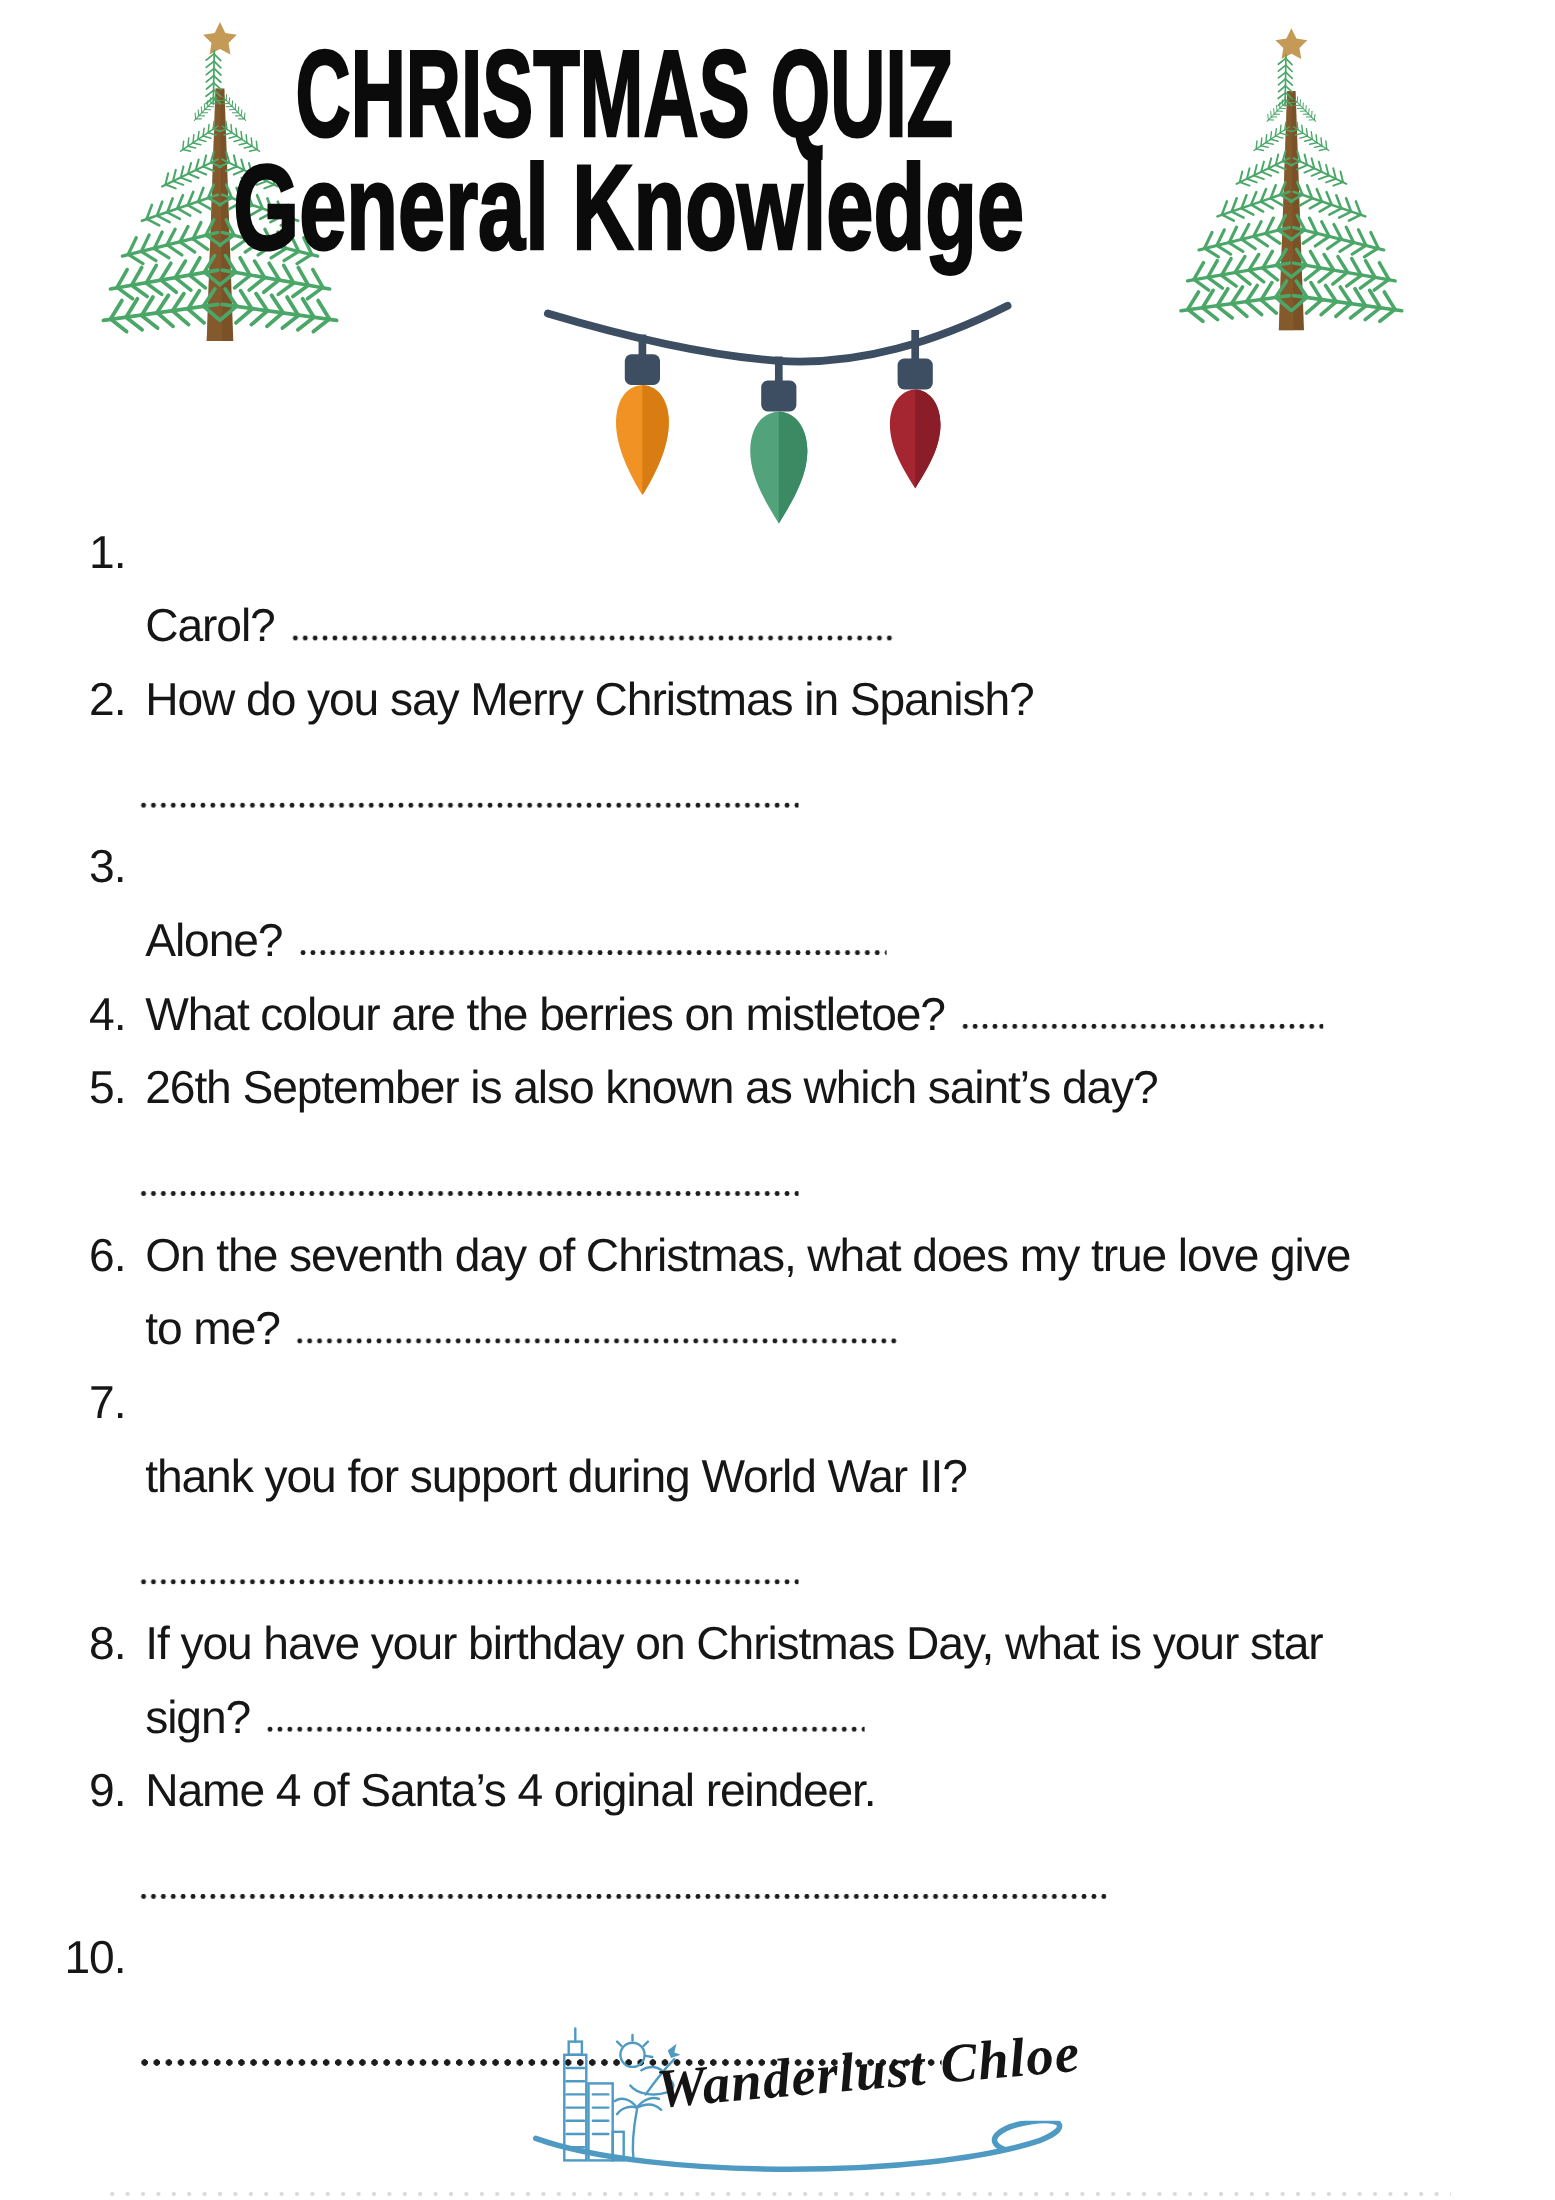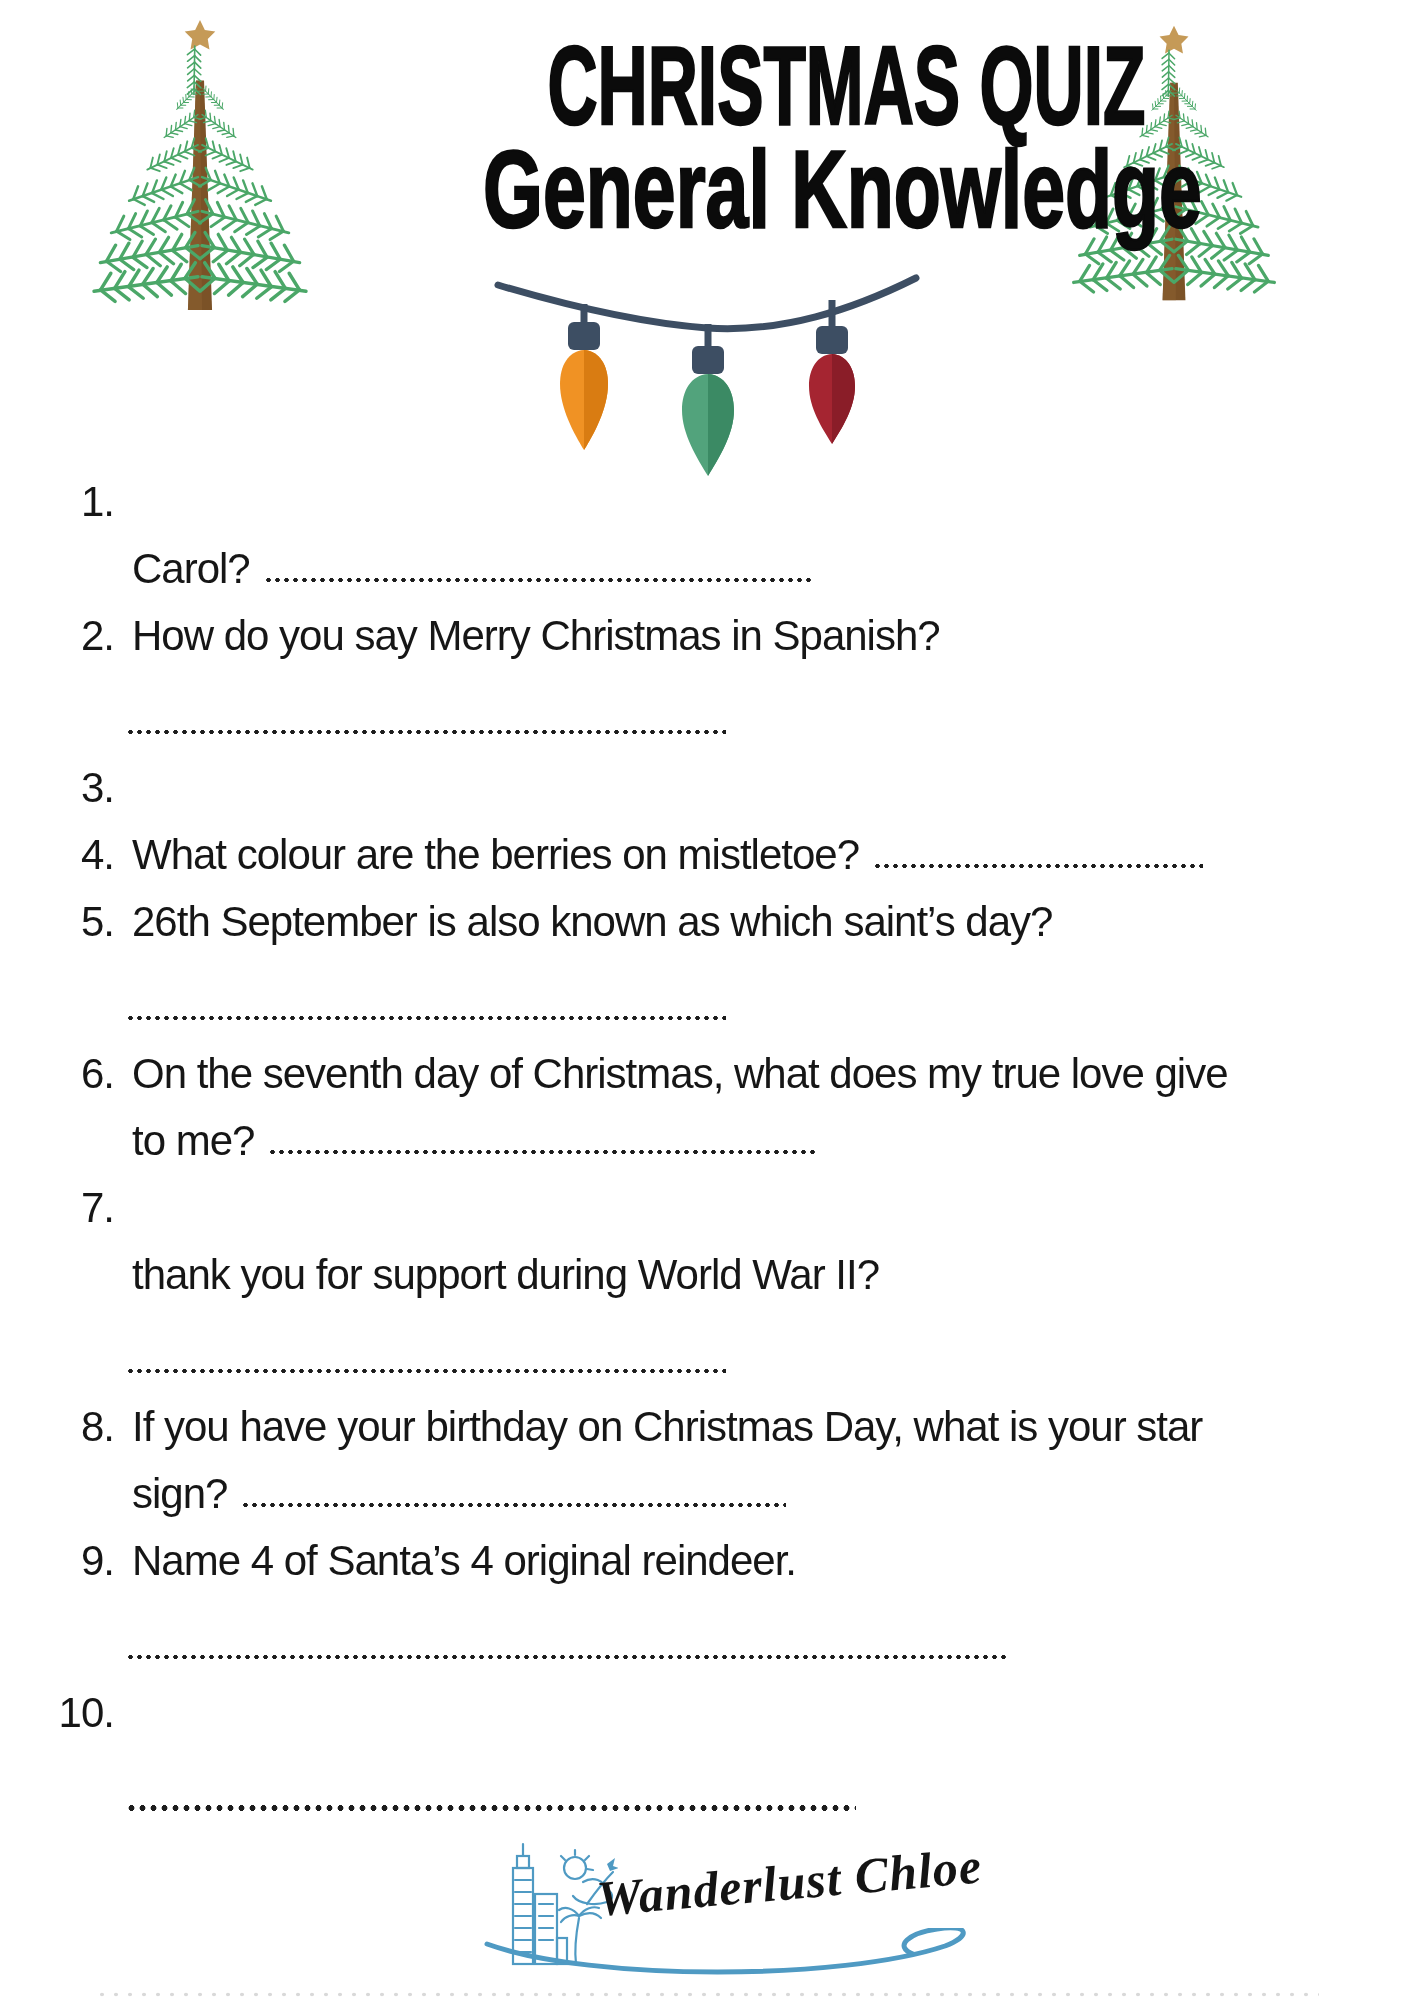--- a/index.html
+++ b/index.html
@@ -2,21 +2,21 @@
 <html style="--text: #161616; --title: #0b0b0b; --dots: #1c1c1c; --tree-green: #4ba768; --star-gold: #c59a57; --trunk-brown: #7b5227; --cable-slate: #3d4e63; --bulb-orange: #f09224; --bulb-orange-dark: #d97c12; --bulb-green: #52a37c; --bulb-green-dark: #3b8a64; --bulb-red: #a52531; --bulb-red-dark: #8a1d28; --logo-blue: #4f9ac3;"><head>
 <meta charset="utf-8">
 <style>
   html,body{margin:0;padding:0;}
   body{
     width:1414px;height:2000px;position:relative;background:#ffffff;
     font-family:"Liberation Sans", sans-serif;color:var(--text,#161616);
     overflow:hidden;
   }
   
-  .header{position:relative;text-align:right;padding-top:34px;z-index:2;}
+  .header{position:relative;text-align:left;padding-top:34px;z-index:2;}
   .title-line{
     display:block;font-weight:700;color:var(--title,#0b0b0b);
     line-height:0.93;letter-spacing:0px;white-space:nowrap;
     -webkit-text-stroke:2.5px var(--title,#0b0b0b);
   }
   .title-line.l1{font-size:112px;transform:scaleX(0.62);transform-origin:50% 50%;}
   .title-line.l2{font-size:110px;transform:scaleX(0.70);transform-origin:50% 50%;}
   
   .tree{position:absolute;color:var(--tree-green,#4ba768);z-index:1;}
   .tree.left{left:88px;top:12px;width:224px;height:302px;}
@@ -137,20 +137,21 @@
   <path d="M340,116 C325,117 317,131 317,148 C317,170 330,190 340,206 C350,190 363,170 363,148 C363,131 355,117 340,116 Z" fill="var(--bulb-red,#a52531)"></path>
   <path d="M340,116 C355,117 363,131 363,148 C363,170 350,190 340,206 Z" fill="var(--bulb-red-dark,#8a1d28)"></path>
 </svg>
 
 <div class="quiz">
     <div class="q-row"><span class="q-num">1.</span></div>
     <div class="q-row"><span class="q-text">Carol?</span><span class="dots" style="width: 550px;"></span></div>
     <div class="q-row"><span class="q-num">2.</span><span class="q-text">How do you say Merry Christmas in Spanish?</span></div>
     <div class="q-row gap standalone"><span class="dots" style="width: 600px;"></span></div>
     <div class="q-row"><span class="q-num">3.</span></div>
+    <div class="q-row"><span class="q-text">Alone?</span><span class="dots" style="width: 535px;"></span></div>
     <div class="q-row"><span class="q-num">4.</span><span class="q-text">What colour are the berries on mistletoe?</span><span class="dots" style="width: 330px;"></span></div>
     <div class="q-row"><span class="q-num">5.</span><span class="q-text">26th September is also known as which saint’s day?</span></div>
     <div class="q-row gap standalone"><span class="dots" style="width: 600px;"></span></div>
     <div class="q-row"><span class="q-num">6.</span><span class="q-text">On the seventh day of Christmas, what does my true love give</span></div>
     <div class="q-row"><span class="q-text">to me?</span><span class="dots" style="width: 550px;"></span></div>
     <div class="q-row"><span class="q-num">7.</span></div>
     <div class="q-row"><span class="q-text">thank you for support during World War II?</span></div>
     <div class="q-row gap standalone"><span class="dots" style="width: 600px;"></span></div>
     <div class="q-row"><span class="q-num">8.</span><span class="q-text">If you have your birthday on Christmas Day, what is your star</span></div>
     <div class="q-row"><span class="q-text">sign?</span><span class="dots" style="width: 545px;"></span></div>

